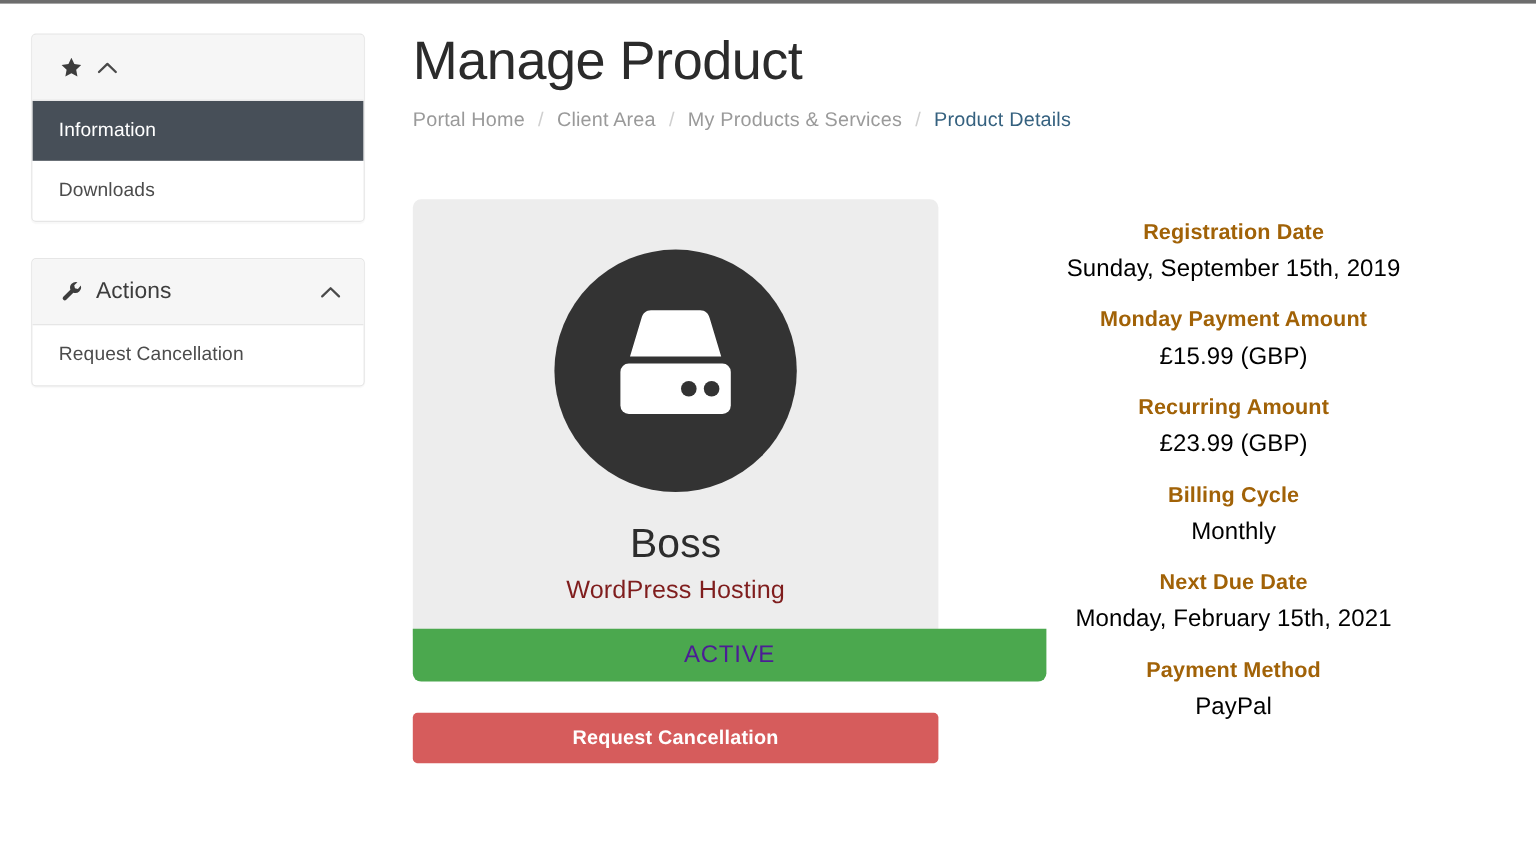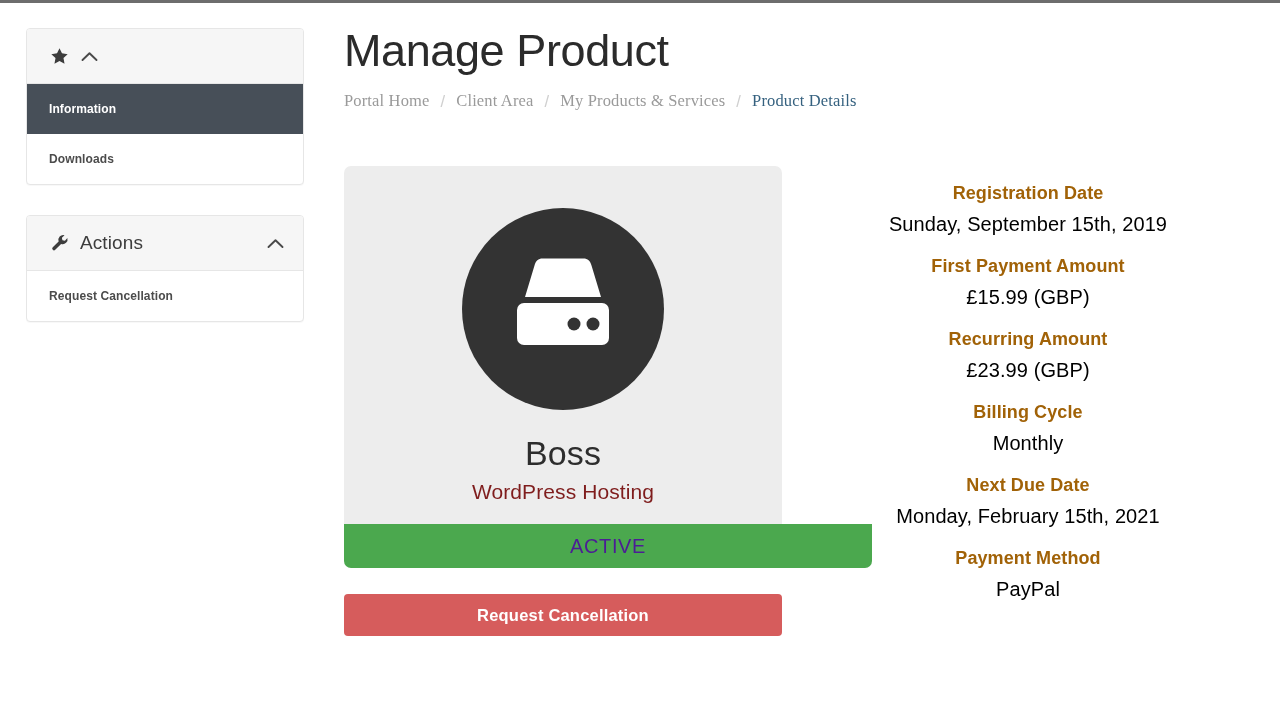--- a/index.html
+++ b/index.html
@@ -82,23 +82,23 @@
     flex: 0 0 auto;
   }
 
   .panel-list { list-style: none; }
 
   .panel-list li {
     height: 50px;
     display: flex;
     align-items: center;
     padding: 0 22px;
-    font-size: 12px;
+    font-size: 16px;
     color: #4c4c4c;
-    font-weight: 700;
+    font-weight: 400;
     letter-spacing: 0.1px;
     cursor: pointer;
   }
 
   .panel-list li.active {
     background: #474f58;
     color: #ffffff;
   }
 
   .panel-list li + li { }
@@ -121,21 +121,21 @@
 
   .breadcrumb {
     margin-top: 12px;
     font-size: 16.5px;
     color: #9a9a9a;
     display: flex;
     align-items: center;
     letter-spacing: 0.15px;
   }
 
-  .breadcrumb .crumb { color: #9a9a9a; cursor: pointer; font-family: Liberation Serif, serif; }
+  .breadcrumb .crumb { color: #9a9a9a; cursor: pointer; }
   .breadcrumb .crumb.current { color: #35617f; cursor: pointer; }
   .breadcrumb .sep { margin: 0 11px; color: #cfcfcf; }
 
   
   .content-row {
     position: absolute;
     left: 344px;
     top: 166px;
     width: 912px;
     display: flex;
@@ -326,21 +326,21 @@
 
       <button class="cancel-btn">Request Cancellation</button>
 
     </div>
 
     <div class="right-col">
 
       <div class="info-label">Registration Date</div>
       <div class="info-value">Sunday, September 15th, 2019</div>
 
-      <div class="info-label">First Payment Amount</div>
+      <div class="info-label">Monday Payment Amount</div>
       <div class="info-value">£15.99 (GBP)</div>
 
       <div class="info-label">Recurring Amount</div>
       <div class="info-value">£23.99 (GBP)</div>
 
       <div class="info-label">Billing Cycle</div>
       <div class="info-value">Monthly</div>
 
       <div class="info-label">Next Due Date</div>
       <div class="info-value">Monday, February 15th, 2021</div>

